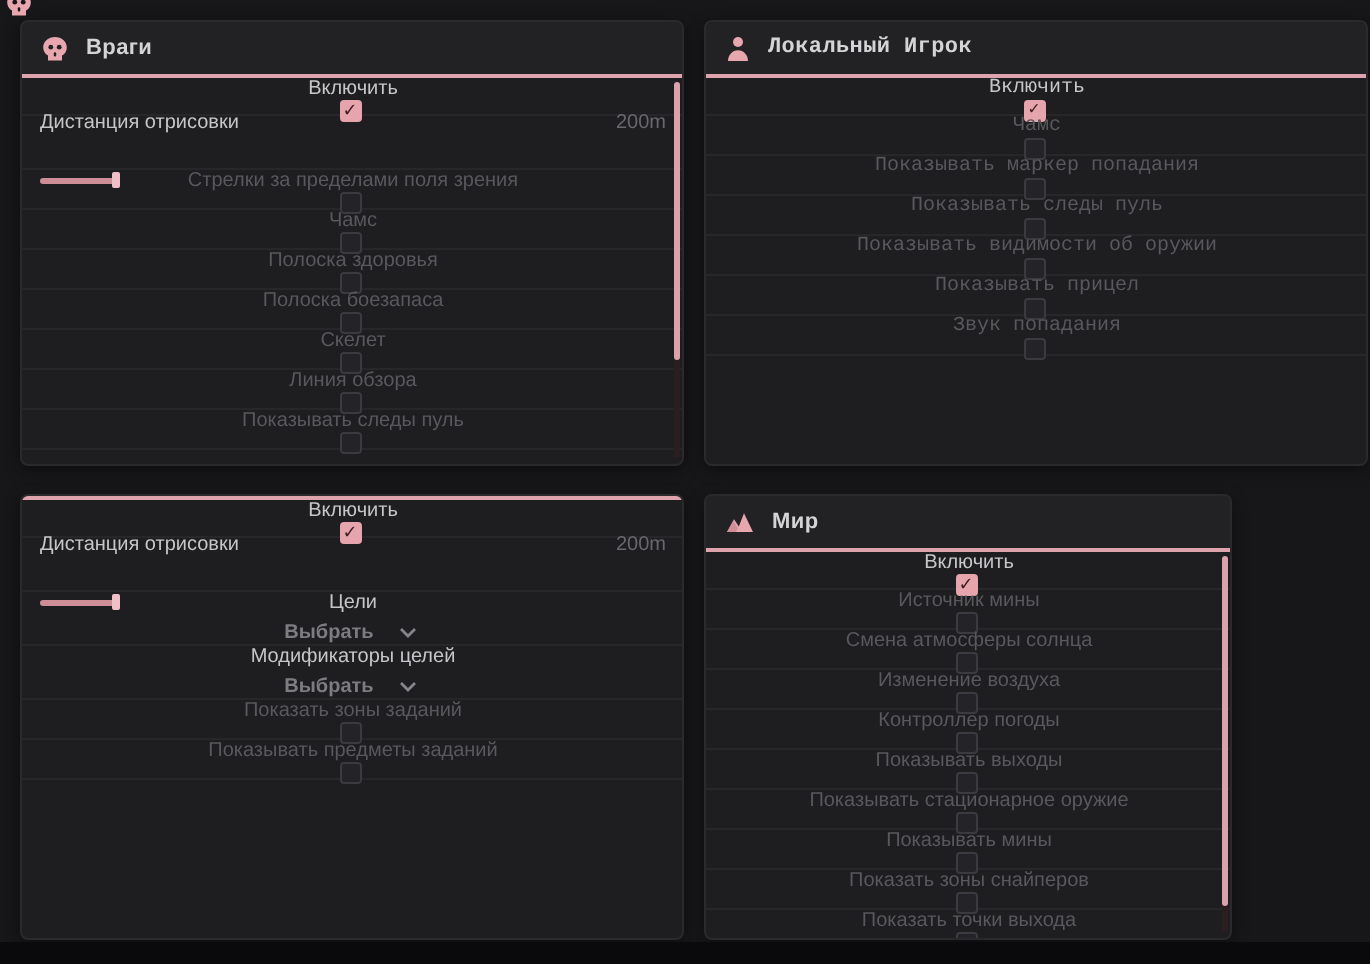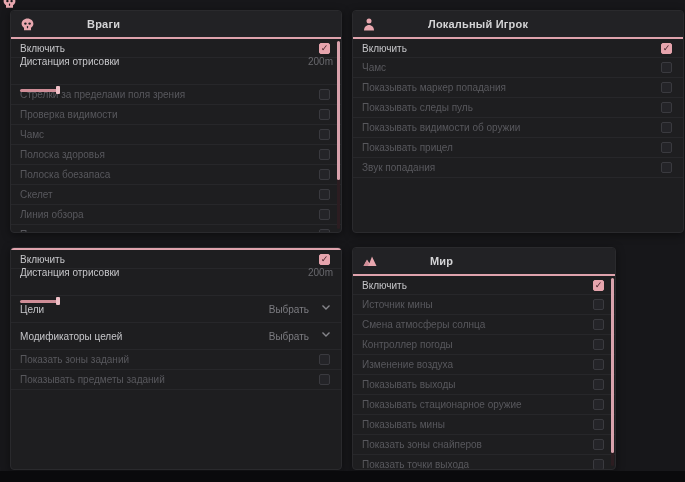--- a/index.html
+++ b/index.html
@@ -14,27 +14,27 @@
 
   .panel{
     position:absolute;background:#1e1e20;border:1px solid #2a2a2d;
     border-radius:4px;box-sizing:border-box;overflow:hidden;
     box-shadow:0 2px 8px rgba(0,0,0,.45);
   }
   .panel-header{
     height:26px;display:flex;align-items:center;gap:9px;
     padding:0 10px;background:#222225;
   }
-  .panel-title{font-size:11px;font-weight:700;color:#d4d4d6;letter-spacing:.2px;margin-left:44px;}
+  .panel-title{font-size:11px;font-weight:700;color:#d4d4d6;letter-spacing:.2px;}
   .accent-line{height:2px;background:#dfa3ad;}
 
   .rows{position:relative;}
   .row{
     display:flex;align-items:center;justify-content:space-between;
-    padding:0 8px 0 9px;height:19px;border-bottom:1px solid #27272a;
+    padding:0 8px 0 9px;height:19px;border-bottom:1px solid #27272a;flex-direction:column;
   }
   .row .lab{font-size:10px;color:#c6c6c9;white-space:nowrap;}
   .row.off .lab{color:#58585d;}
   .row.first{height:18px;}
 
   .cb{
     width:11px;height:11px;border-radius:2px;box-sizing:border-box;
     background:#242428;border:1px solid #3a3a3f;flex:0 0 auto;
     display:flex;align-items:center;justify-content:center;
     font-size:9px;line-height:1;color:transparent;margin-right:3px;
@@ -42,21 +42,21 @@
   .cb.on{background:#e6a4ad;border-color:#e6a4ad;color:#3d1b22;font-weight:700;}
 
   .row.slider{height:26px;flex-direction:column;align-items:stretch;justify-content:center;gap:19px;}
   .rtop{display:flex;align-items:center;justify-content:space-between;}
   .val{font-size:10px;color:#68686d;}
   .strack{position:relative;height:8px;width:120px;}
   .sfill{position:absolute;left:0;top:3px;height:3px;background:#cf8d97;border-radius:2px;}
   .shandle{position:absolute;top:0;width:4px;height:8px;background:#efc0c7;border-radius:1px;}
 
   .row.select{height:26px;}
-  .selectbox{display:flex;gap:12px;margin-right:2px;}
+  .selectbox{display:flex;align-items:center;gap:12px;margin-right:2px;font-weight:bold;}
   .selectbox .val{color:#7c7c81;}
 
   .scrollbar{position:absolute;top:30px;bottom:3px;right:1px;width:3px;background:#2c1d21;border-radius:2px;}
   .scroll-thumb{position:absolute;left:0;width:3px;background:#d9a2ac;border-radius:2px;}
 
   .hdr-icon{flex:0 0 auto;display:flex;}
 </style>
 </head>
 <body>
 
@@ -95,24 +95,20 @@
         <div class="strack">
           <div class="sfill" style="width: 38px;"></div>
           <div class="shandle" style="left: 36px;"></div>
         </div>
       </div>
       <div class="row checkbox off">
         <span class="lab">Стрелки за пределами поля зрения</span>
         <div class="cb"></div>
       </div>
       <div class="row checkbox off">
-        <span class="lab">Проверка видимости</span>
-        <div class="cb"></div>
-      </div>
-      <div class="row checkbox off">
         <span class="lab">Чамс</span>
         <div class="cb"></div>
       </div>
       <div class="row checkbox off">
         <span class="lab">Полоска здоровья</span>
         <div class="cb"></div>
       </div>
       <div class="row checkbox off">
         <span class="lab">Полоска боезапаса</span>
         <div class="cb"></div>
@@ -128,21 +124,21 @@
       <div class="row checkbox off">
         <span class="lab">Показывать следы пуль</span>
         <div class="cb"></div>
       </div>
     </div>
   <div class="scrollbar">
       <div class="scroll-thumb" style="top: 0%; height: 74%;"></div>
     </div>
 </section>
 
-<section class="panel" style="left:352px;top:10px;width:332px;height:223px;">
+<section class="panel" style="left:352px;top:10px;width:332px;height:223px;font-family:Liberation Mono, monospace;">
   <div class="panel-header">
     <span class="hdr-icon">
       <svg width="12" height="13" viewBox="0 0 12 13">
         <circle cx="6" cy="3" r="2.5" fill="#e8a7af"></circle>
         <path d="M1 12.5c0-3 2.2-5.4 5-5.4s5 2.4 5 5.4z" fill="#e8a7af"></path>
       </svg>
     </span>
     <span class="panel-title">Локальный Игрок</span>
   </div>
   <div class="accent-line"></div>
@@ -244,25 +240,25 @@
       </div>
       <div class="row checkbox off">
         <span class="lab">Источник мины</span>
         <div class="cb"></div>
       </div>
       <div class="row checkbox off">
         <span class="lab">Смена атмосферы солнца</span>
         <div class="cb"></div>
       </div>
       <div class="row checkbox off">
+        <span class="lab">Изменение воздуха</span>
+        <div class="cb"></div>
+      </div>
+      <div class="row checkbox off">
         <span class="lab">Контроллер погоды</span>
-        <div class="cb"></div>
-      </div>
-      <div class="row checkbox off">
-        <span class="lab">Изменение воздуха</span>
         <div class="cb"></div>
       </div>
       <div class="row checkbox off">
         <span class="lab">Показывать выходы</span>
         <div class="cb"></div>
       </div>
       <div class="row checkbox off">
         <span class="lab">Показывать стационарное оружие</span>
         <div class="cb"></div>
       </div>

